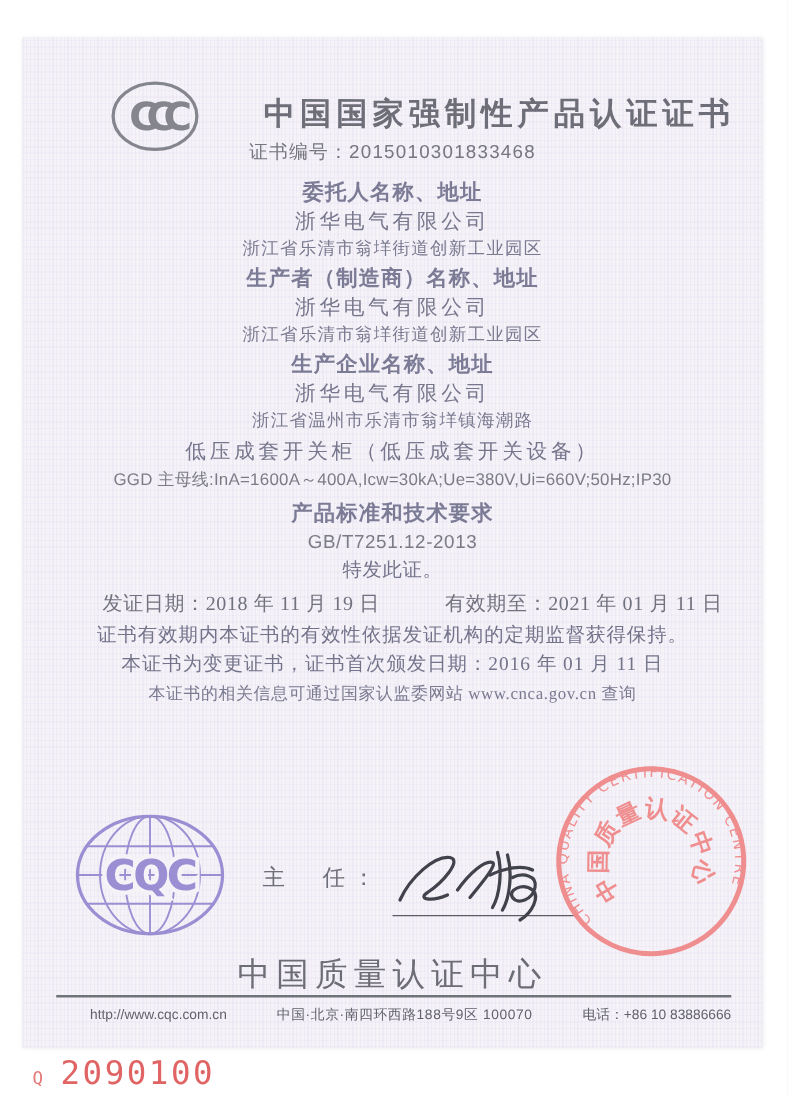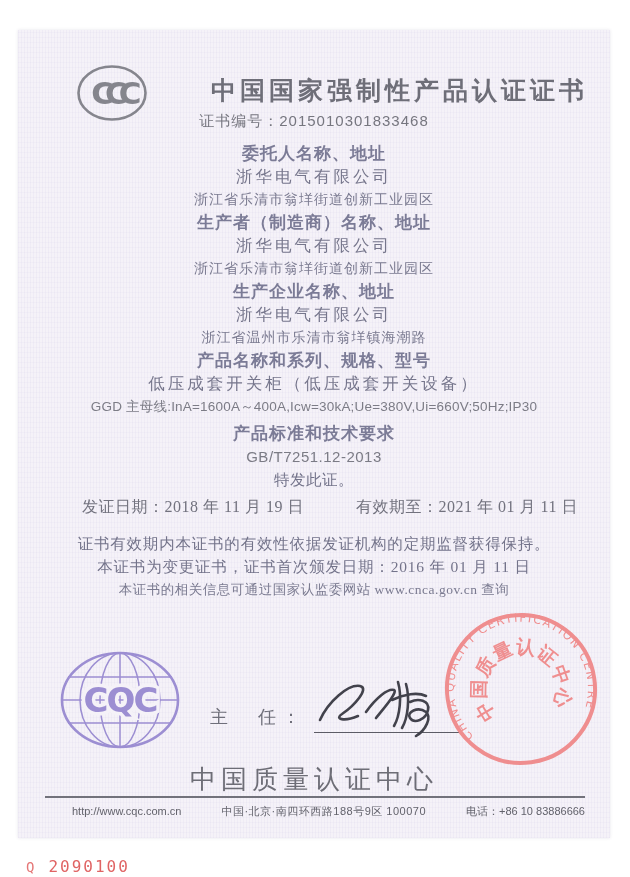--- a/index.html
+++ b/index.html
@@ -10,21 +10,21 @@
   
   .certificate{
     position:absolute;left:18px;top:30px;width:592px;height:808px;
     background-color:#f5f2f8;
     background-image:
       repeating-linear-gradient(90deg, rgba(158,148,208,0.07) 0 1px, rgba(255,255,255,0) 1px 3px),
       repeating-linear-gradient(0deg, rgba(158,148,208,0.05) 0 1px, rgba(255,255,255,0) 1px 5px);
     box-shadow:0 0 3px rgba(90,80,120,0.15);
   }
   
-  .ccc-logo{position:absolute;left:58px;top:34px;width:72px;height:58px;}
+  .ccc-logo{position:absolute;left:70px;top:34px;width:72px;height:58px;}
   .cert-title{
     position:absolute;left:158px;top:44px;width:412px;text-align:right;
     font-size:25px;font-weight:bold;letter-spacing:4px;color:#6e6e78;
     font-family:"Liberation Sans",sans-serif;
   }
   .cert-no{
     position:absolute;left:0;top:82px;width:100%;text-align:center;
     font-size:15px;color:#76767f;letter-spacing:1px;
   }
   .cert-no .num{font-family:"Liberation Sans",sans-serif;}
@@ -46,36 +46,36 @@
   }
   .spec-line{
     font-family:"Liberation Sans",sans-serif;font-size:13.5px;color:#7c7c86;letter-spacing:0.2px;
   }
   .std-line{
     font-family:"Liberation Sans",sans-serif;font-size:15px;color:#7b7b85;letter-spacing:0.5px;
   }
   .statement-line{
     font-family:"Liberation Serif",serif;font-size:15.5px;color:#73738a;letter-spacing:0.5px;
   }
-  .gap4{margin-top:4px;} .gap6{margin-top:6px;} .gap2{margin-top:14px;}
+  .gap4{margin-top:4px;} .gap6{margin-top:6px;} .gap2{margin-top:2px;}
   .dates-row{
     display:flex;justify-content:space-between;padding:0 32px 0 64px;
     font-family:"Liberation Serif",serif;font-size:16px;color:#72727e;letter-spacing:0.5px;
   }
   .note-line{
     font-family:"Liberation Serif",serif;font-size:15.5px;color:#73738a;letter-spacing:0.8px;
   }
   .note-small{
     font-family:"Liberation Serif",serif;font-size:13.5px;color:#7a7a90;letter-spacing:0.5px;
   }
 
   
   .cqc-logo{position:absolute;left:40px;top:618px;width:124px;height:104px;}
   .director-row{
-    position:absolute;left:192px;top:660px;display:flex;align-items:flex-end;
+    position:absolute;left:192px;top:660px;display:flex;
   }
   .director-label{
     font-family:"Liberation Serif",serif;font-size:18px;color:#6f6f7a;
     letter-spacing:6px;padding-bottom:4px;
   }
   .signature-box{
     position:relative;width:145px;height:42px;margin-left:8px;
     border-bottom:1.5px solid #5c5c66;
   }
   .signature-box svg{position:absolute;left:0;bottom:-12px;}
@@ -95,21 +95,21 @@
     font-size:11px;color:#62626b;margin-left:24px;
   }
   .footer-row .addr{letter-spacing:0.5px;}
 
   
   .serial{
     position:absolute;left:26px;top:844px;color:#e06464;
     font-family:"DejaVu Sans Mono",monospace;display:flex;align-items:baseline;
   }
   .serial .q{font-size:14px;margin-right:14px;color:#e57777;}
-  .serial .n{font-size:16px;letter-spacing:2px;margin-top:13px;}
+  .serial .n{font-size:26px;letter-spacing:2px;}
 </style>
 </head>
 <body>
 
 <div class="certificate">
 
   <div class="ccc-logo">
     <svg width="72" height="58" viewBox="0 0 72 58">
       <ellipse cx="36" cy="29" rx="33.5" ry="26.5" fill="none" stroke="#85858d" stroke-width="2.6"></ellipse>
       <text x="36" y="40" text-anchor="middle" font-family="DejaVu Sans, sans-serif" font-weight="bold" font-size="31" letter-spacing="-9" fill="#85858d">CCC</text>
@@ -127,21 +127,20 @@
     <div class="addr-line">浙江省乐清市翁垟街道创新工业园区</div>
 
     <div class="sec-heading">生产者（制造商）名称、地址</div>
     <div class="name-line">浙华电气有限公司</div>
     <div class="addr-line">浙江省乐清市翁垟街道创新工业园区</div>
 
     <div class="sec-heading">生产企业名称、地址</div>
     <div class="name-line">浙华电气有限公司</div>
     <div class="addr-line">浙江省温州市乐清市翁垟镇海潮路</div>
 
-    <div class="sec-heading">产品名称和系列、规格、型号</div>
     <div class="name-line">低压成套开关柜（低压成套开关设备）</div>
     <div class="spec-line">GGD  主母线:InA=1600A～400A,Icw=30kA;Ue=380V,Ui=660V;50Hz;IP30</div>
 
     <div class="sec-heading gap4">产品标准和技术要求</div>
     <div class="std-line">GB/T7251.12-2013</div>
 
     <div class="statement-line">特发此证。</div>
 
     <div class="dates-row gap4">
       <span>发证日期：2018 年 11 月 19 日</span>

